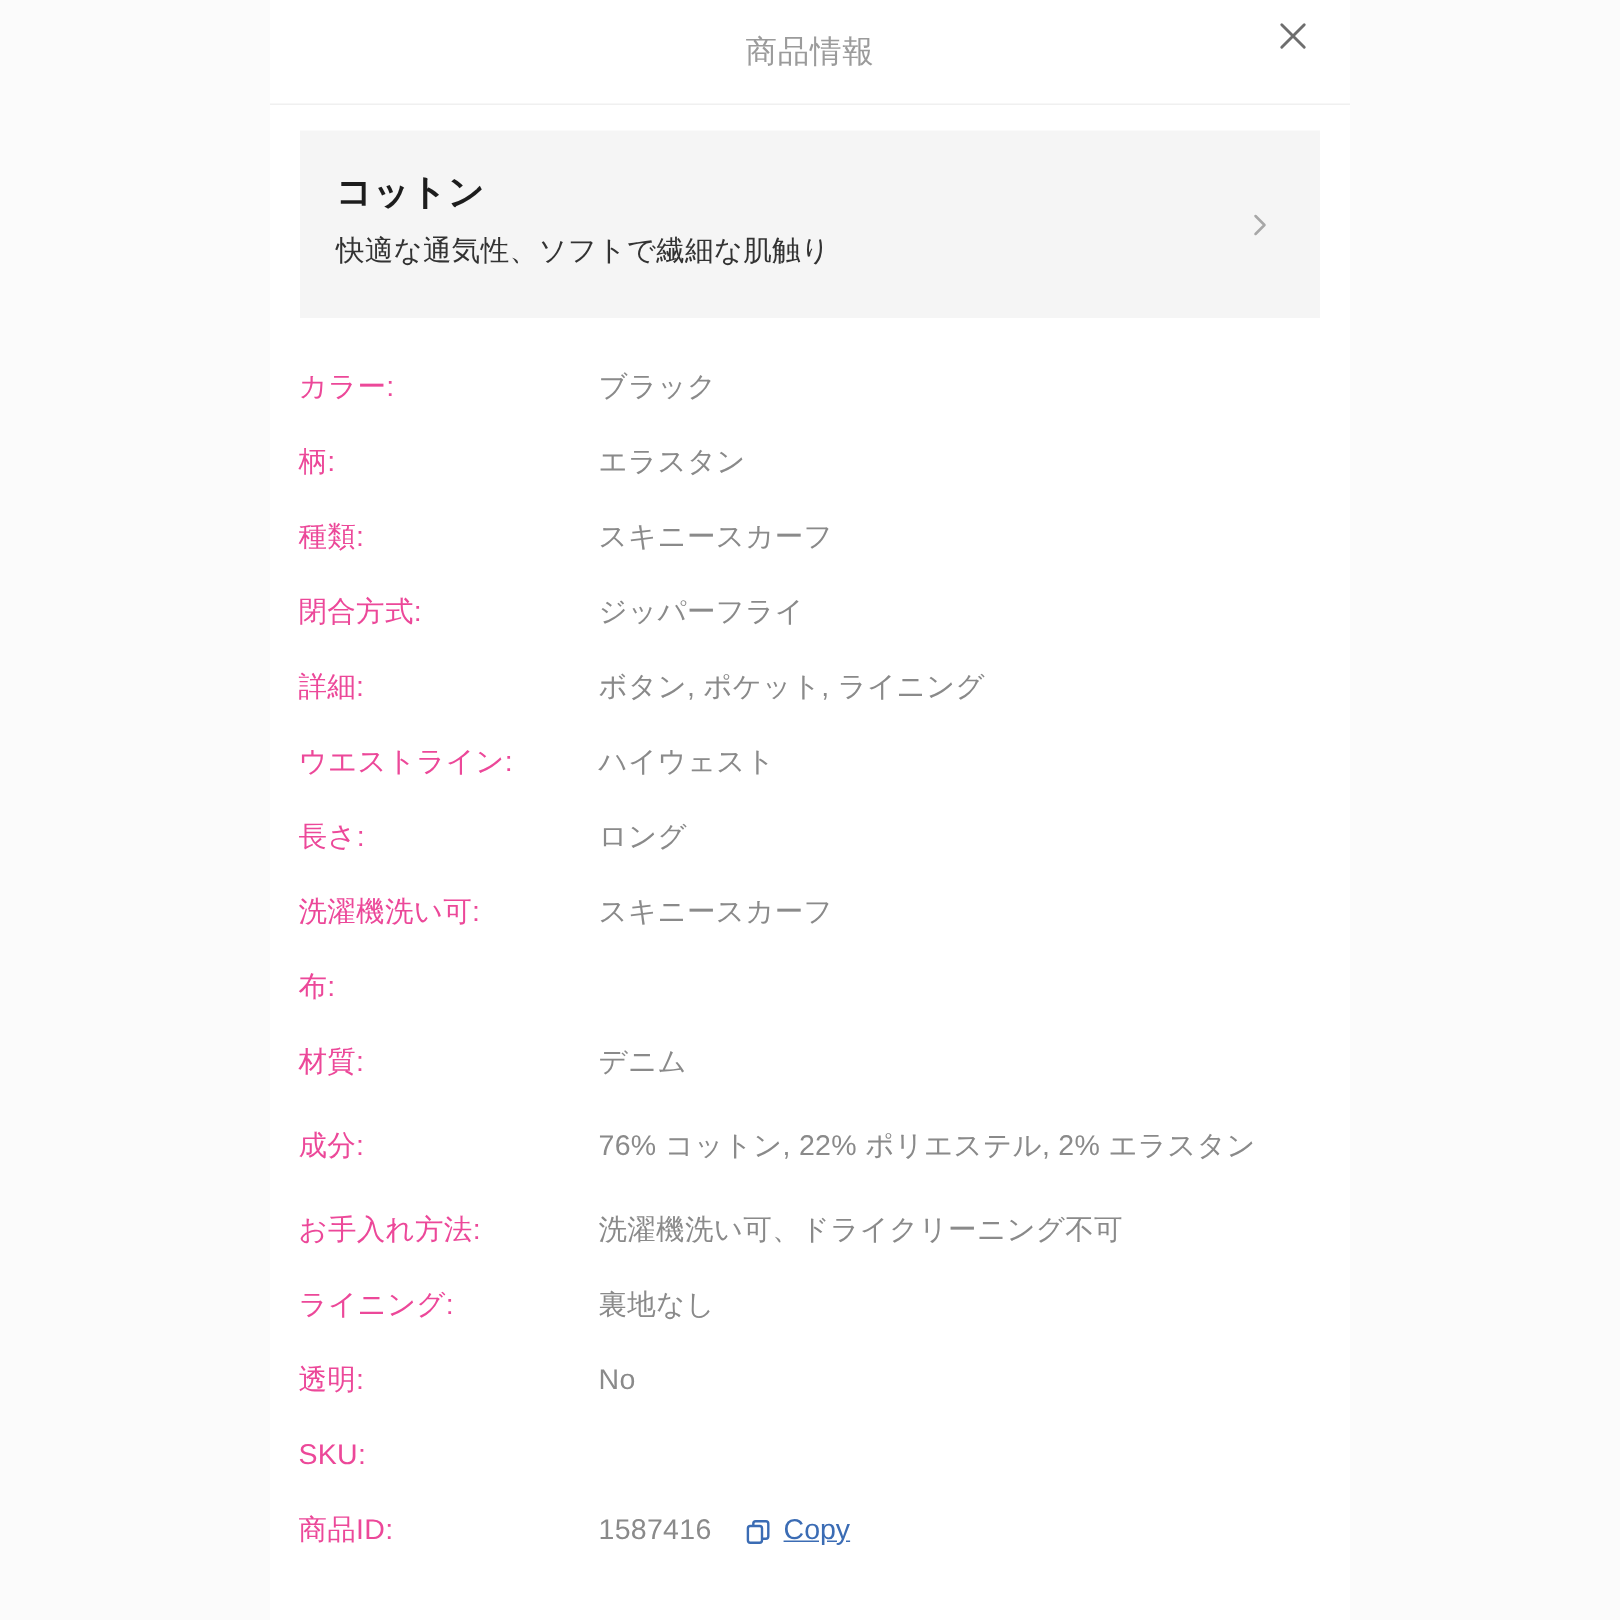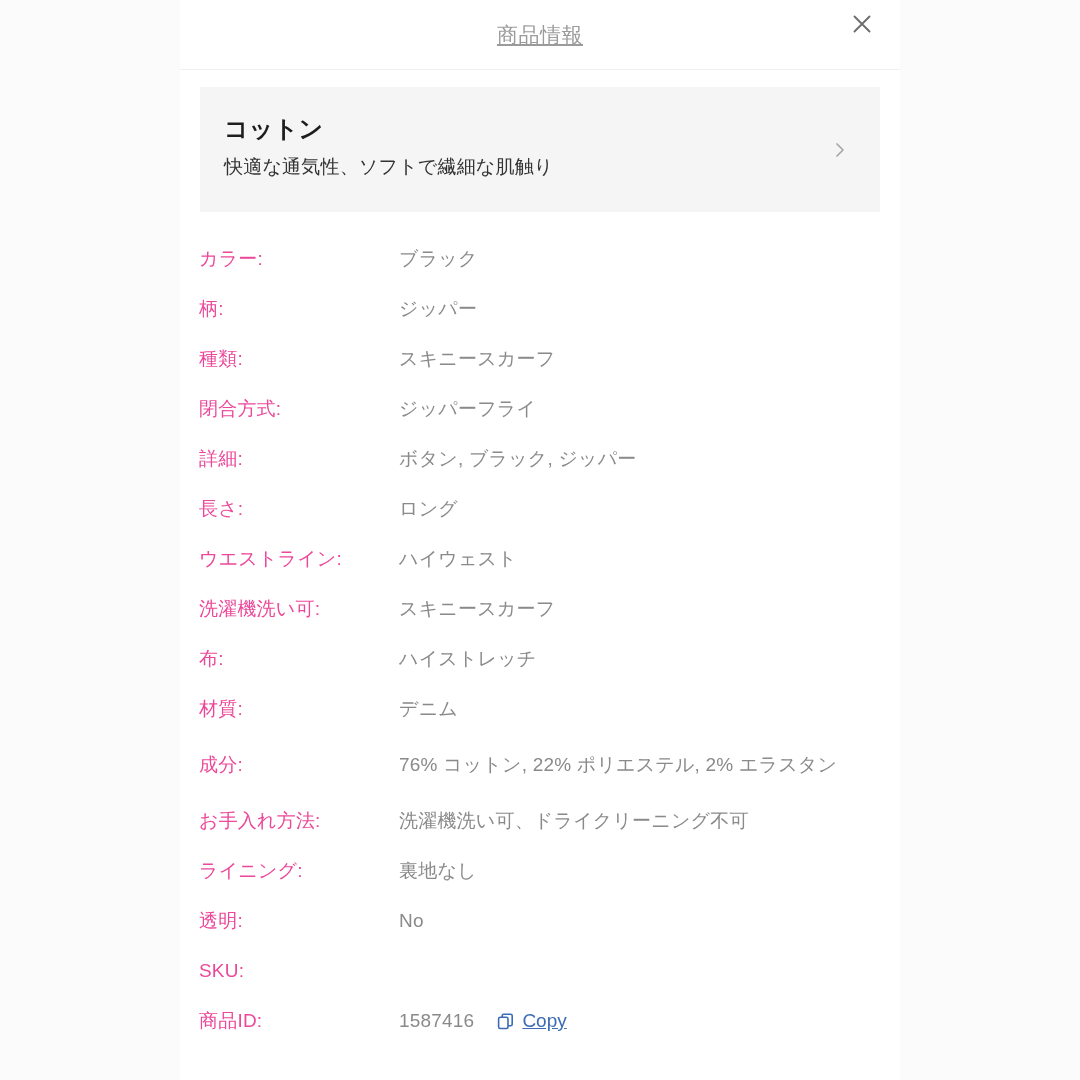--- a/index.html
+++ b/index.html
@@ -37,21 +37,20 @@
     position: absolute;
     left: 0;
     right: 0;
     top: 21px;
     text-align: center;
     font-size: 21px;
     line-height: 28px;
     color: #9b9b9b;
     letter-spacing: 0.5px;
     font-weight: 400;
-    text-decoration: underline;
   }
   .close-button {
     position: absolute;
     right: 18px;
     top: 4px;
     width: 40px;
     height: 40px;
     display: flex;
     align-items: center;
     justify-content: center;
@@ -79,21 +78,20 @@
     color: #1d1d1d;
     letter-spacing: 0.3px;
     margin: 0 0 10px 0;
   }
   .material-desc {
     font-size: 19px;
     line-height: 26px;
     color: #333333;
     letter-spacing: 0.2px;
     margin: 0;
-    font-family: Liberation Mono, monospace;
   }
   .card-chevron {
     position: absolute;
     right: 28px;
     top: 50%;
     transform: translateY(-50%);
     width: 24px;
     height: 24px;
     display: flex;
     align-items: center;
@@ -182,56 +180,55 @@
 
   <div class="spec-list">
 
     <div class="spec-row">
       <div class="spec-label">カラー:</div>
       <div class="spec-value">ブラック</div>
     </div>
 
     <div class="spec-row">
       <div class="spec-label">柄:</div>
-      <div class="spec-value">ジッパー</div>
+      <div class="spec-value">エラスタン</div>
     </div>
 
     <div class="spec-row">
       <div class="spec-label">種類:</div>
       <div class="spec-value">スキニースカーフ</div>
     </div>
 
     <div class="spec-row">
       <div class="spec-label">閉合方式:</div>
       <div class="spec-value">ジッパーフライ</div>
     </div>
 
     <div class="spec-row">
       <div class="spec-label">詳細:</div>
-      <div class="spec-value">ボタン, ブラック, ジッパー</div>
+      <div class="spec-value">ボタン, ポケット, ライニング</div>
+    </div>
+
+    <div class="spec-row">
+      <div class="spec-label">ウエストライン:</div>
+      <div class="spec-value">ハイウェスト</div>
     </div>
 
     <div class="spec-row">
       <div class="spec-label">長さ:</div>
       <div class="spec-value">ロング</div>
     </div>
 
     <div class="spec-row">
-      <div class="spec-label">ウエストライン:</div>
-      <div class="spec-value">ハイウェスト</div>
-    </div>
-
-    <div class="spec-row">
       <div class="spec-label">洗濯機洗い可:</div>
       <div class="spec-value">スキニースカーフ</div>
     </div>
 
     <div class="spec-row">
       <div class="spec-label">布:</div>
-      <div class="spec-value">ハイストレッチ</div>
     </div>
 
     <div class="spec-row">
       <div class="spec-label">材質:</div>
       <div class="spec-value">デニム</div>
     </div>
 
     <div class="spec-row multiline">
       <div class="spec-label">成分:</div>
       <div class="spec-value">76% コットン, 22% ポリエステル, 2% エラスタン</div>

